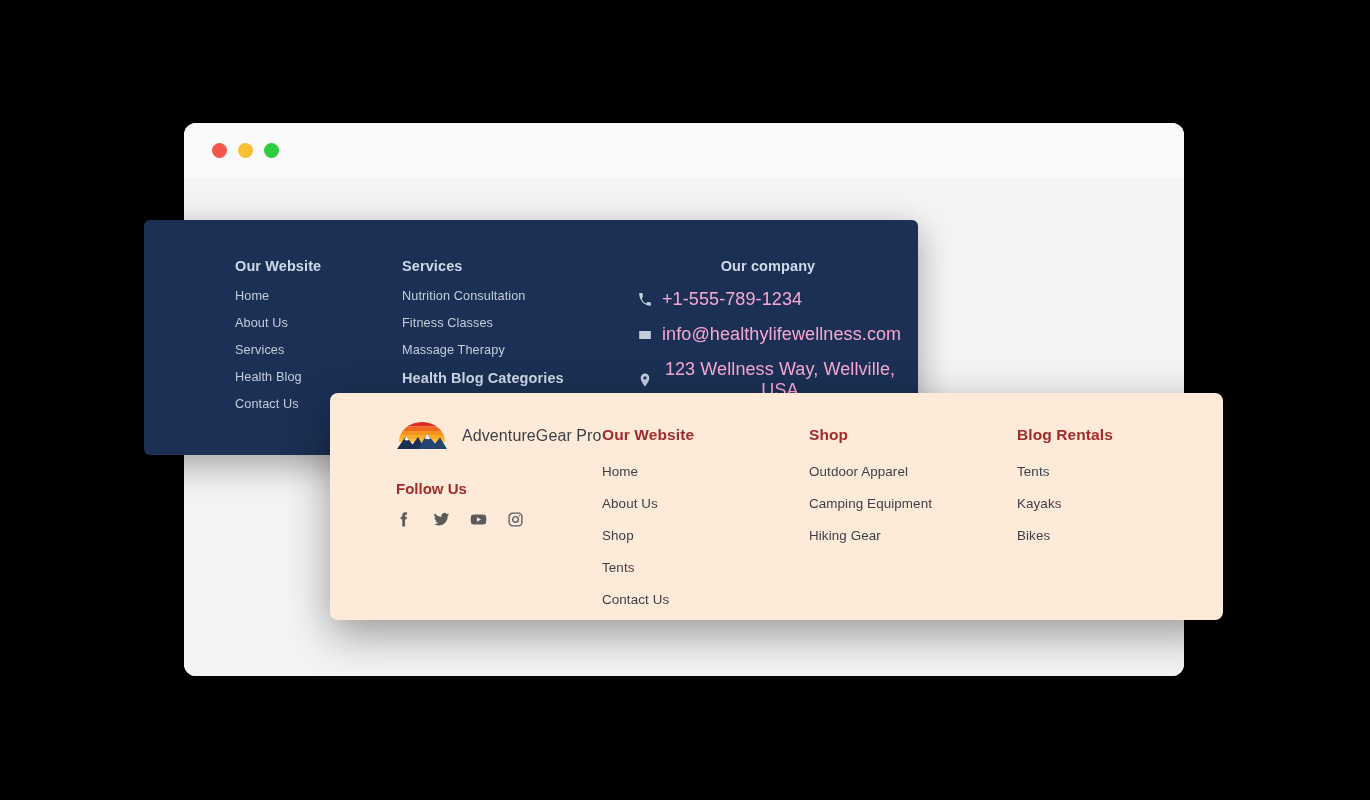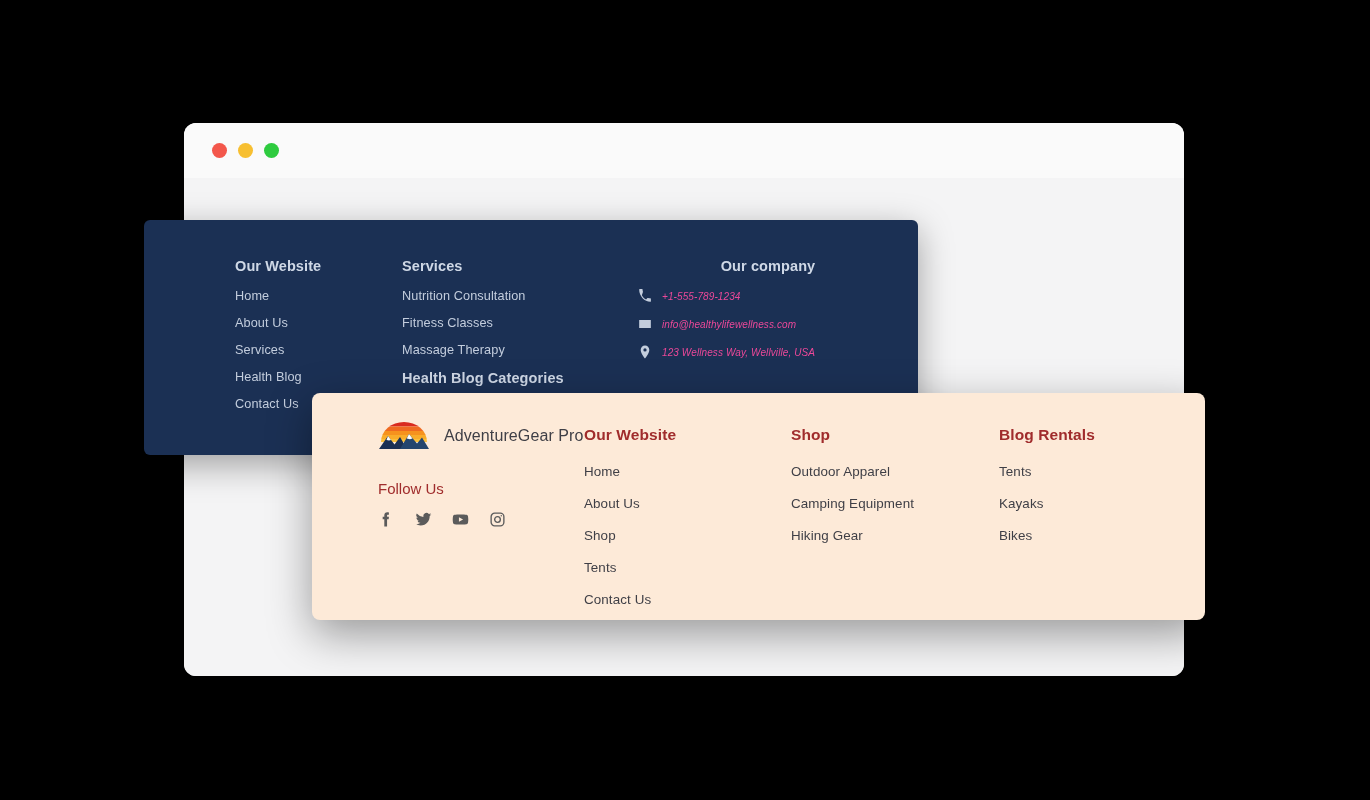--- a/index.html
+++ b/index.html
@@ -65,45 +65,45 @@
     margin-bottom: 13px;
     letter-spacing: .1px;
   }
   .contact-row {
     display: flex; align-items: center;
     gap: 10px;
     margin-bottom: 14px;
   }
   .contact-row .ci { width: 14px; height: 14px; flex: none; color: #c3cddd; display: block; }
   .contact-row .ci svg { display: block; }
-  .contact-text { color: #ec4899; font-size: 10px; letter-spacing: .1px; font-style: italic; }
+  .contact-text { color: #f9a8d4; font-size: 18px; letter-spacing: .1px; }
 
   
   .cream-card {
     position: absolute;
-    left: 312px; top: 393px;
+    left: 330px; top: 393px;
     width: 893px; height: 227px;
     background: #fdead8;
     border-radius: 8px;
     box-shadow: 0 14px 44px rgba(0,0,0,0.38);
     display: flex;
     padding-top: 26px;
   }
   .brand-col { width: 272px; padding-left: 66px; }
   .brand-row { display: flex; align-items: center; gap: 14px; }
   .brand-logo { width: 52px; height: 34px; flex: none; display: block; }
   .brand-name {
     font-size: 16px;
     color: #3f3f46;
     letter-spacing: .1px;
     white-space: nowrap;
   }
   .follow-head {
     color: #a02c2c;
-    font-weight: 400;
+    font-weight: 700;
     font-size: 15px;
     margin-top: 27px;
     margin-bottom: 14px;
   }
   .social-row { display: flex; align-items: center; gap: 20px; }
   .social-ic { width: 17px; height: 17px; color: #5b5b5b; display: block; }
   .social-ic svg { display: block; }
 
   .cream-col { padding-top: 7px; }
   .cream-col.w1 { width: 207px; }

